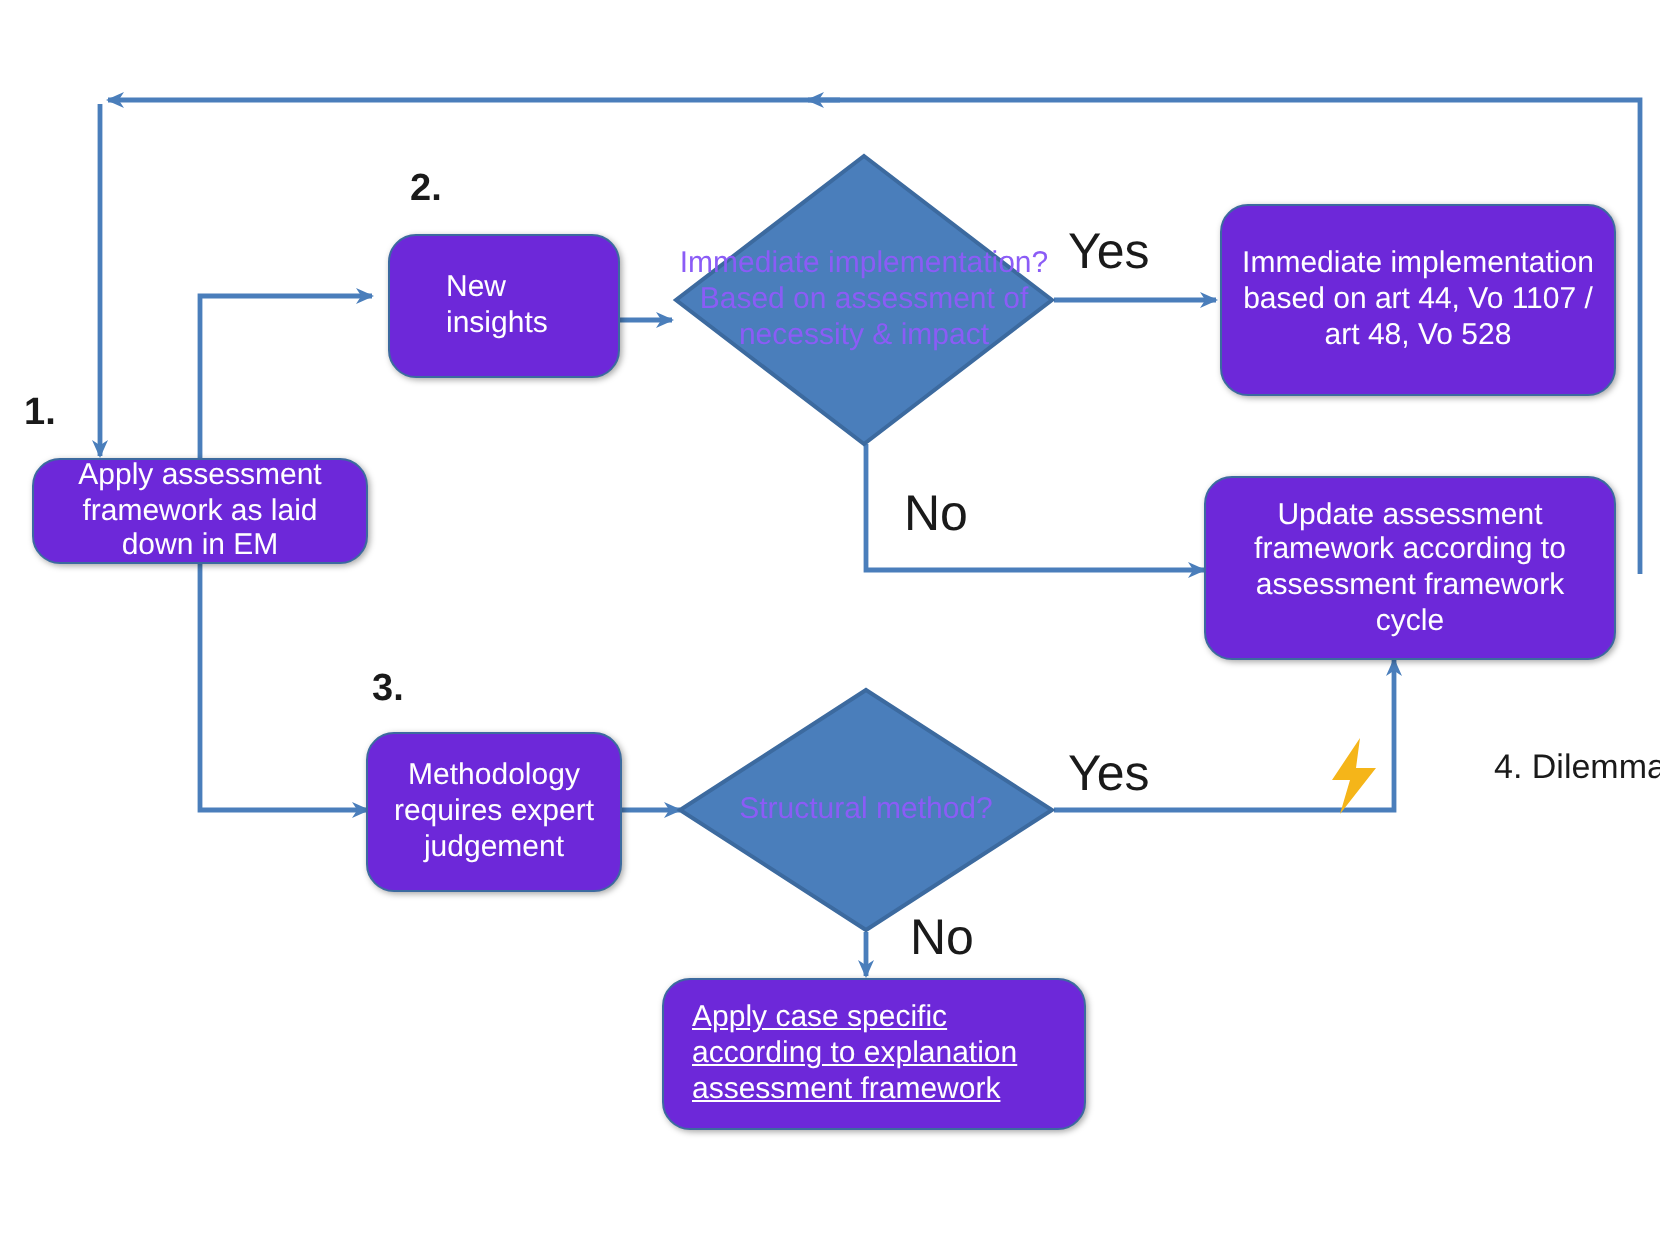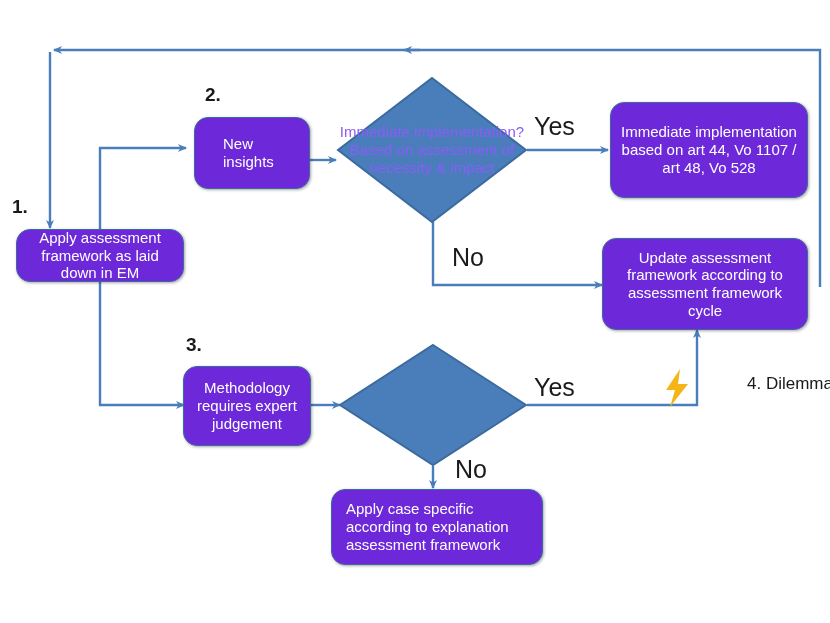--- a/index.html
+++ b/index.html
@@ -10,21 +10,21 @@
   }
   #canvas{position:absolute;left:0;top:0;width:830px;height:623px;}
   svg.layer{position:absolute;left:0;top:0;width:830px;height:623px;}
   .node{position:absolute;box-sizing:border-box;display:flex;align-items:center;
         justify-content:center;color:#ffffff;line-height:1.18;}
   .roundbox{
     background:#6d28d9;border:1px solid #3c6a9f;border-radius:14px;
     box-shadow:1px 1px 3px rgba(0,0,0,0.35);
     text-align:center;padding:4px 8px;font-size:15px;
   }
-  .roundbox.left-align{text-align:left;justify-content:flex-start;}
+  .roundbox.left-align{text-align:left;justify-content:flex-start;text-decoration:underline;}
   .diamond-label{
     position:absolute;color:#8b5cf6;text-align:center;font-size:15px;
     line-height:1.2;display:flex;align-items:center;justify-content:center;
     pointer-events:none;
   }
   .marker{
     position:absolute;color:#1a1a1a;font-size:19px;font-weight:bold;
     white-space:nowrap;
   }
   .edge-label{
@@ -98,20 +98,23 @@
   </div>
 
   <div class="node roundbox" style="left:602px;top:238px;width:206px;height:92px;">
     <span>Update assessment framework according to assessment framework cycle</span>
   </div>
 
   <div class="node roundbox" style="left:183px;top:366px;width:128px;height:80px;">
     <span>Methodology requires expert judgement</span>
   </div>
 
+  <div class="diamond-label" style="left:363px;top:376px;width:140px;height:58px;">
+    <span>Structural method?</span>
+  </div>
 
   <div class="node roundbox left-align" style="left:331px;top:489px;width:212px;height:76px;padding-left:14px;">
     <span>Apply case specific according to explanation assessment framework</span>
   </div>
 
   <div class="marker" style="left:12px;top:196px;">
     <span>1.</span>
   </div>
   <div class="marker" style="left:205px;top:84px;">
     <span>2.</span>

